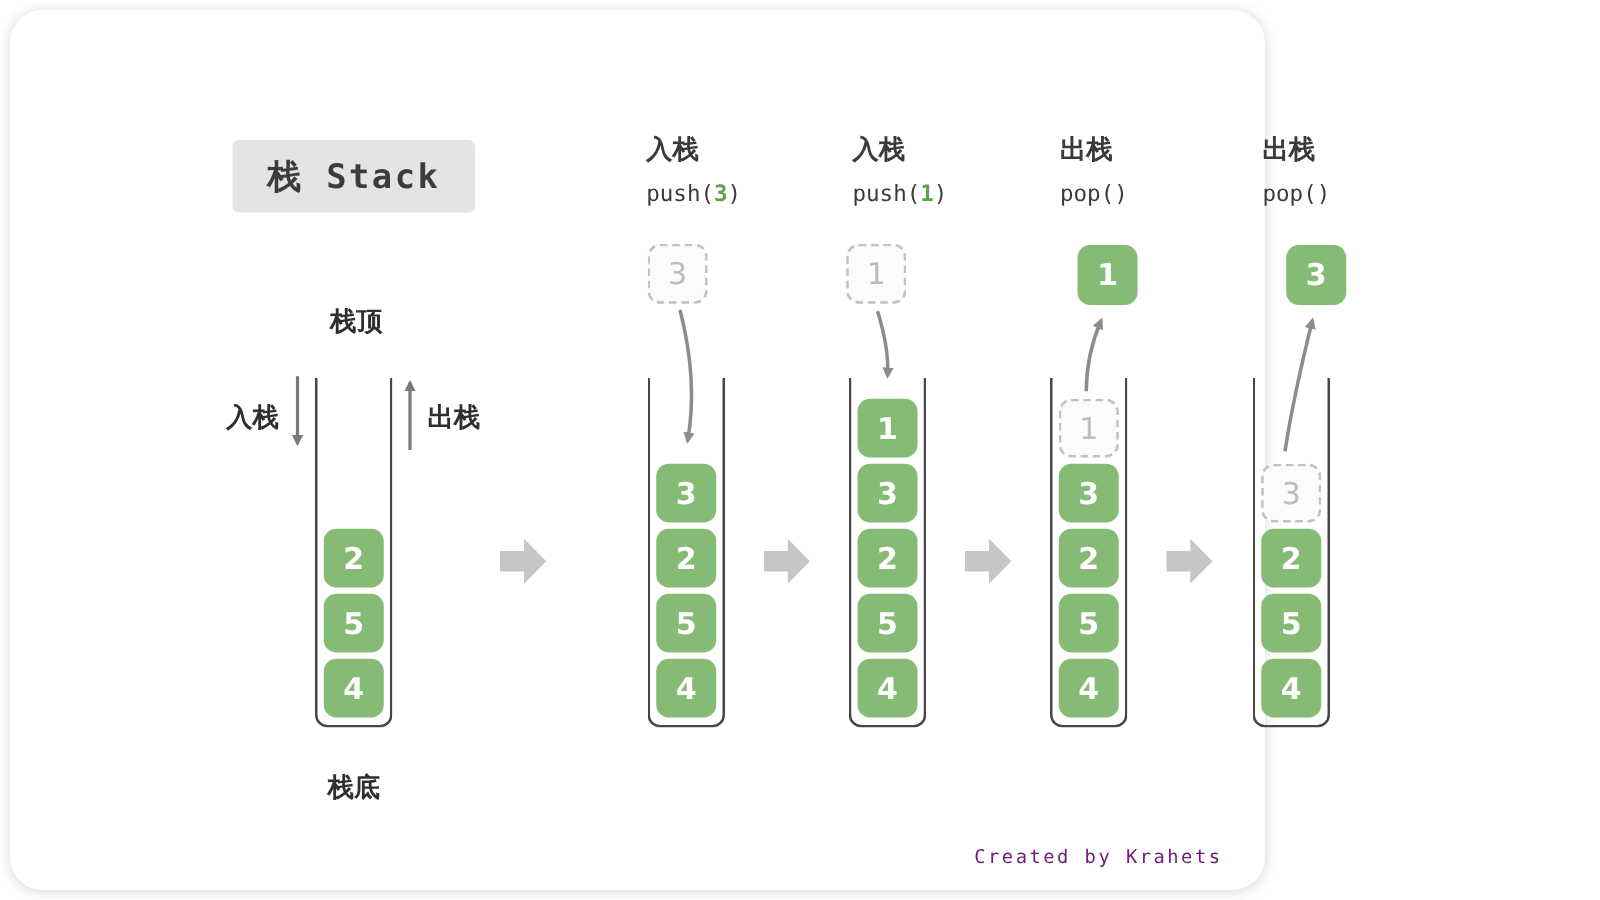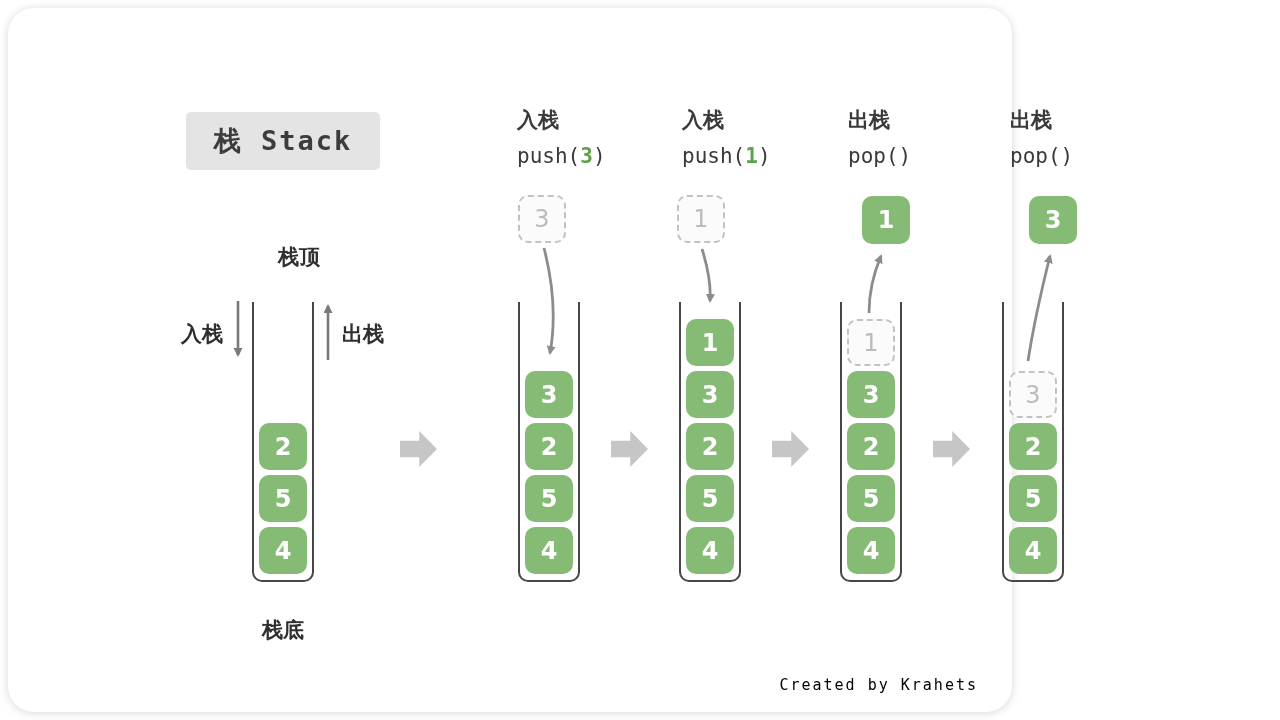--- a/index.html
+++ b/index.html
@@ -15,21 +15,21 @@
     font-size: 27px; font-weight: 700; color: #3c3c3c; letter-spacing: 2px;
     font-family: "DejaVu Sans Mono", "Liberation Mono", monospace; }
 
   .pos-label { position: absolute; width: 62px; text-align: center;
     font-size: 21px; font-weight: 700; color: #2f2f2f; }
 
   .side-label { position: absolute; font-size: 21px; font-weight: 700; color: #2f2f2f; }
 
   .op-label { position: absolute; top: 106px; }
   .op-zh { font-size: 21px; font-weight: 700; color: #3a3a3a; line-height: 28px; }
-  .op-code { margin-top: 8px; font-size: 21px; color: #3a3a3a; line-height: 28px;
+  .op-code { margin-top: 8px; font-size: 18px; color: #3a3a3a; line-height: 28px;
     font-family: "DejaVu Sans Mono", "Liberation Mono", monospace; }
   .op-code .arg { color: #5da14c; font-weight: 700; }
 
   .stack { position: absolute; top: 302px; width: 62px; height: 280px;
     border-left: 2px solid #474747; border-right: 2px solid #474747; border-bottom: 2px solid #474747;
     border-bottom-left-radius: 10px; border-bottom-right-radius: 10px;
     display: flex; flex-direction: column; justify-content: flex-end; align-items: center;
     gap: 5px; padding-bottom: 6px; }
 
   .cell { width: 48px; height: 47px; flex: 0 0 47px; background: #86bb76; border-radius: 10px;
@@ -44,32 +44,32 @@
     font-size: 24px; font-family: "DejaVu Sans", "Liberation Sans", sans-serif; }
   .fly.dashed { background: #fbfbfb; border: 2px dashed #c2c2c2; color: #bcbcbc; }
   .fly.solid { background: #86bb76; color: #ffffff; font-weight: 700; }
 
   .block-arrow { position: absolute; top: 431px; width: 37px; height: 36px; background: #c6c6c6;
     clip-path: polygon(0% 27%, 52% 27%, 52% 0%, 100% 50%, 52% 100%, 52% 73%, 0% 73%); }
 
   .arrows-svg { position: absolute; left: 0; top: 0; width: 1280px; height: 720px;
     pointer-events: none; }
 
-  .watermark { position: absolute; top: 676px; right: 42px; font-size: 15px; color: #000000;
+  .watermark { position: absolute; top: 676px; right: 42px; font-size: 15px; color: #701a75;
     font-family: "DejaVu Sans Mono", "Liberation Mono", monospace; letter-spacing: 2px; }
 </style>
 </head>
 <body>
 
 <div class="canvas">
   <div class="card"></div>
 
   <div class="title-box">栈 Stack</div>
 
-  <div class="pos-label" style="left:268px; top:243px;">栈顶</div>
+  <div class="pos-label" style="left:244px; top:243px;text-align:right;">栈顶</div>
   <div class="pos-label" style="left:252px; top:616px;">栈底</div>
 
   <div class="side-label" style="left:181px; top:320px;">入栈</div>
   <div class="side-label" style="left:342px; top:320px;">出栈</div>
 
   <div class="op-label" style="left:517px;">
     <div class="op-zh">入栈</div>
     <div class="op-code"><span>push(</span><span class="arg">3</span><span>)</span></div>
   </div>
   <div class="op-label" style="left:682px;">

